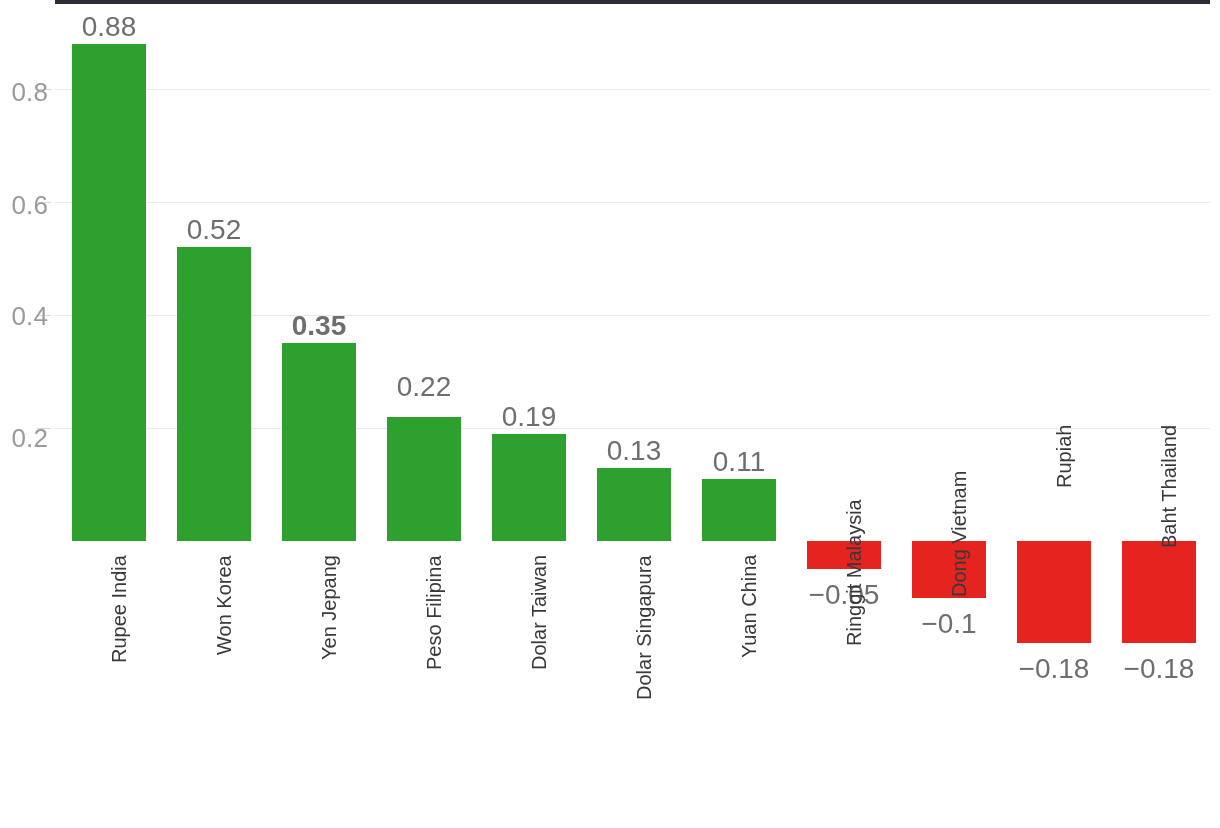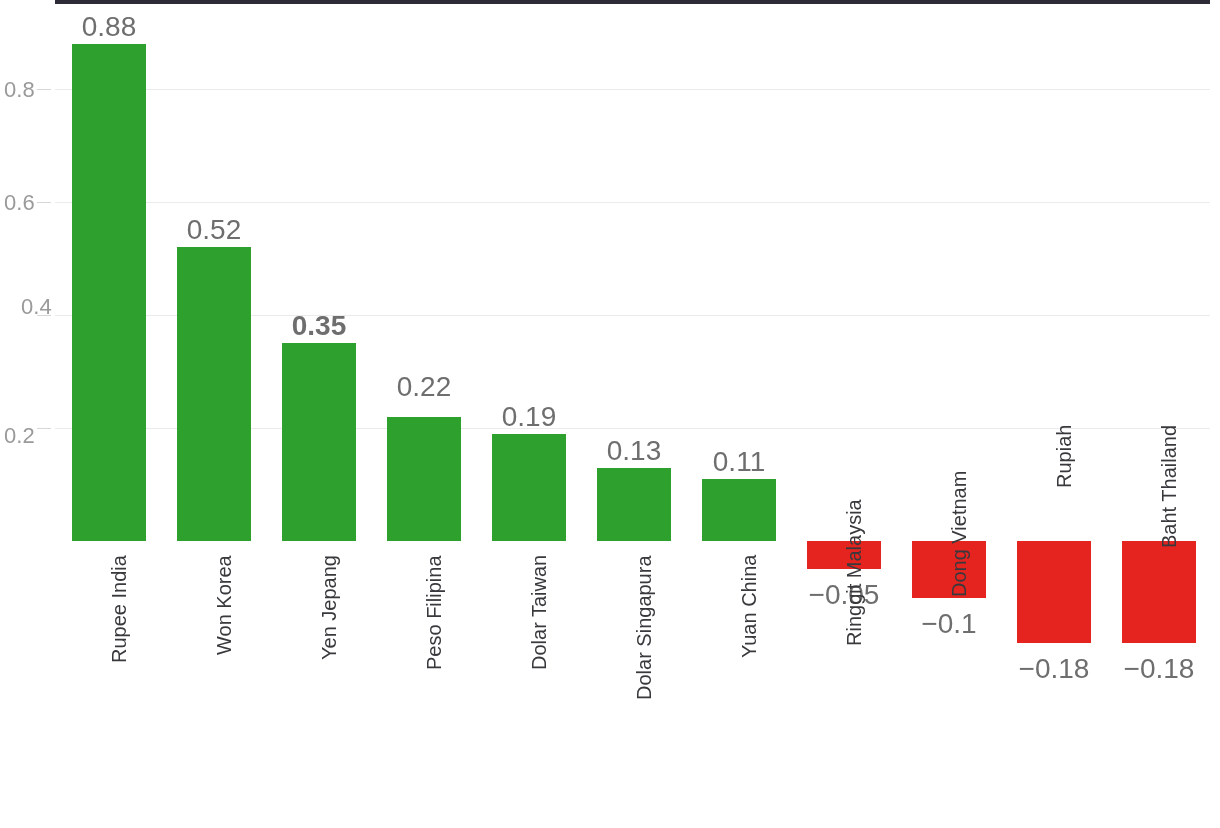--- a/index.html
+++ b/index.html
@@ -37,22 +37,22 @@
     left: -18px;
     top: 0;
     width: 14px;
     height: 1px;
     background: #d8d6d6;
   }
   .ytick-label {
     position: absolute;
     left: 4px;
     width: 44px;
-    text-align: left;
-    font-size: 22px;
+    text-align: right;
+    font-size: 26px;
     color: #9a9a9a;
     line-height: 1;
     letter-spacing: 0.1px;
   }
 
   #zero-line {
     position: absolute;
     left: 55px;
     right: 10px;
     height: 4px;
@@ -128,21 +128,21 @@
         <div class="gridline" style="top: 315px;">
           <div class="tickstub"></div>
         </div>
         <div class="gridline" style="top: 428px;">
           <div class="tickstub"></div>
         </div>
       </div>
     <div id="yticks">
         <div class="ytick-label" style="top: 79px;">0.8</div>
         <div class="ytick-label" style="top: 192px;">0.6</div>
-        <div class="ytick-label" style="top: 296px; margin-left: 17px;">0.4</div>
+        <div class="ytick-label" style="top: 303px;">0.4</div>
         <div class="ytick-label" style="top: 425px;">0.2</div>
       </div>
 
     <div id="bars">
         <div class="bar-group" style="left: 72px; width: 74px;">
           <div class="bar pos" style="top: 43.8px; height: 497.2px;"></div>
           <div class="value-label" style="top: 12.8px;">0.88</div>
           <div class="cat-label" style="top: 663px; transform: rotate(-90deg) translate(0px, -10px);">
             <span class="inner">Rupee India</span>
           </div>

